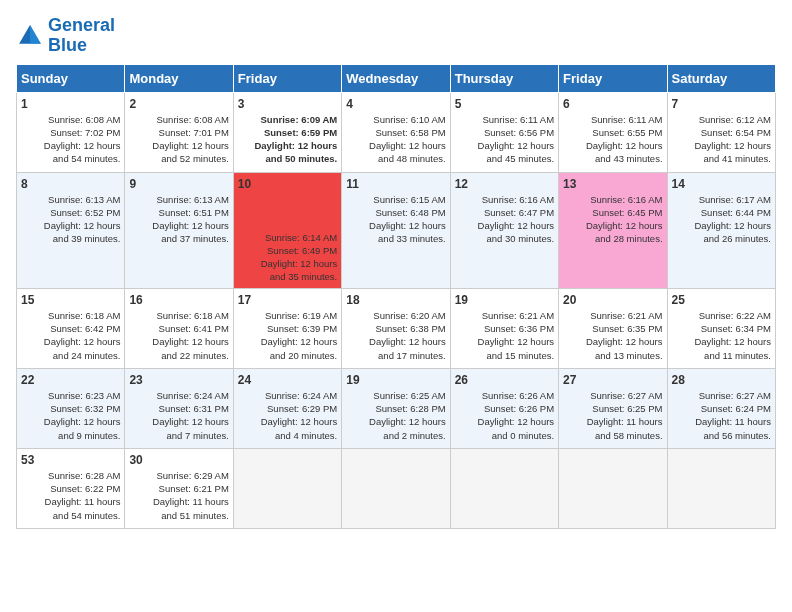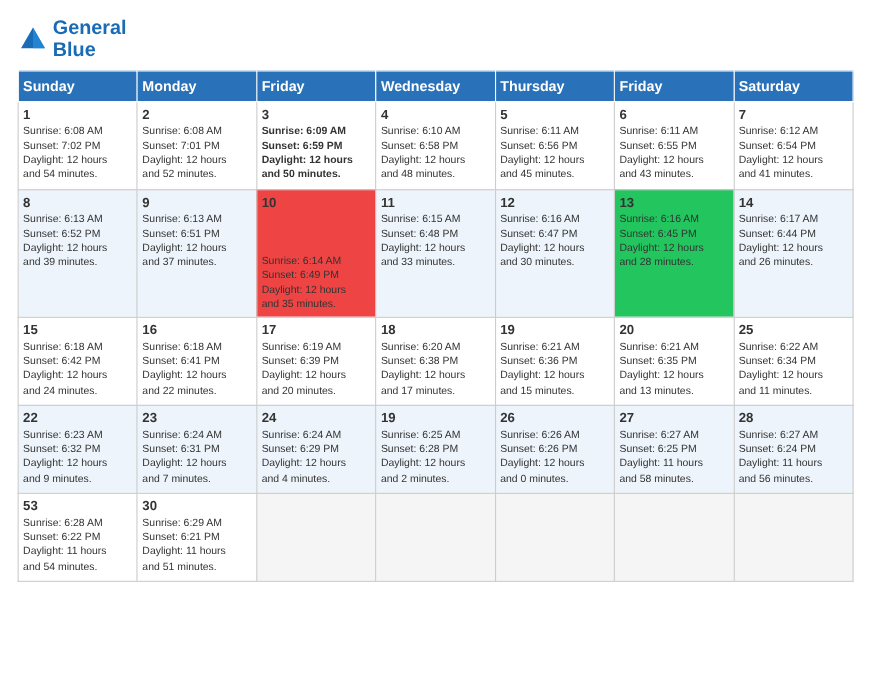--- a/index.html
+++ b/index.html
@@ -76,20 +76,21 @@
       background: #eef4fb;
     }
     .day-num {
       font-size: 12px;
       font-weight: bold;
       display: block;
       margin-bottom: 2px;
     }
     .cell-text {
       line-height: 1.4;
+      text-align: right;
     }
   </style>
 </head>
 <body>
 
 <div class="header">
   <div class="logo">
     <svg class="logo-icon" viewBox="0 0 36 36">
       <polygon points="18,4 32,28 4,28" fill="#1a6bb5"></polygon>
       <polygon points="18,4 32,28 18,28" fill="#2590e0" opacity="0.7"></polygon>
@@ -198,21 +199,21 @@
 Daylight: 12 hours
 and 33 minutes.</div>
         </td>
         <td style="background: rgb(238, 244, 251);">
           <span class="day-num">12</span>
           <div class="cell-text" style="white-space: pre-line;">Sunrise: 6:16 AM
 Sunset: 6:47 PM
 Daylight: 12 hours
 and 30 minutes.</div>
         </td>
-        <td style="background: #22c55e;">
+        <td style="background: #f9a8d4;">
           <span class="day-num">13</span>
           <div class="cell-text" style="white-space: pre-line;">Sunrise: 6:16 AM
 Sunset: 6:45 PM
 Daylight: 12 hours
 and 28 minutes.</div>
         </td>
         <td style="background: rgb(238, 244, 251);">
           <span class="day-num">14</span>
           <div class="cell-text" style="white-space: pre-line;">Sunrise: 6:17 AM
 Sunset: 6:44 PM

